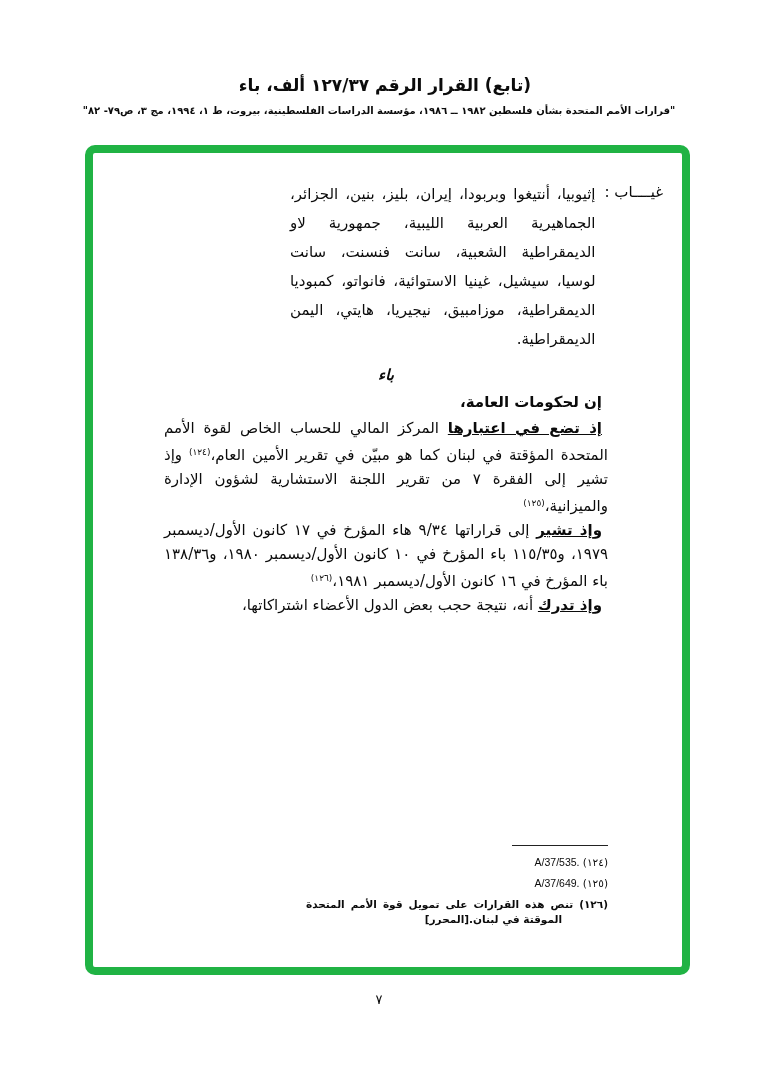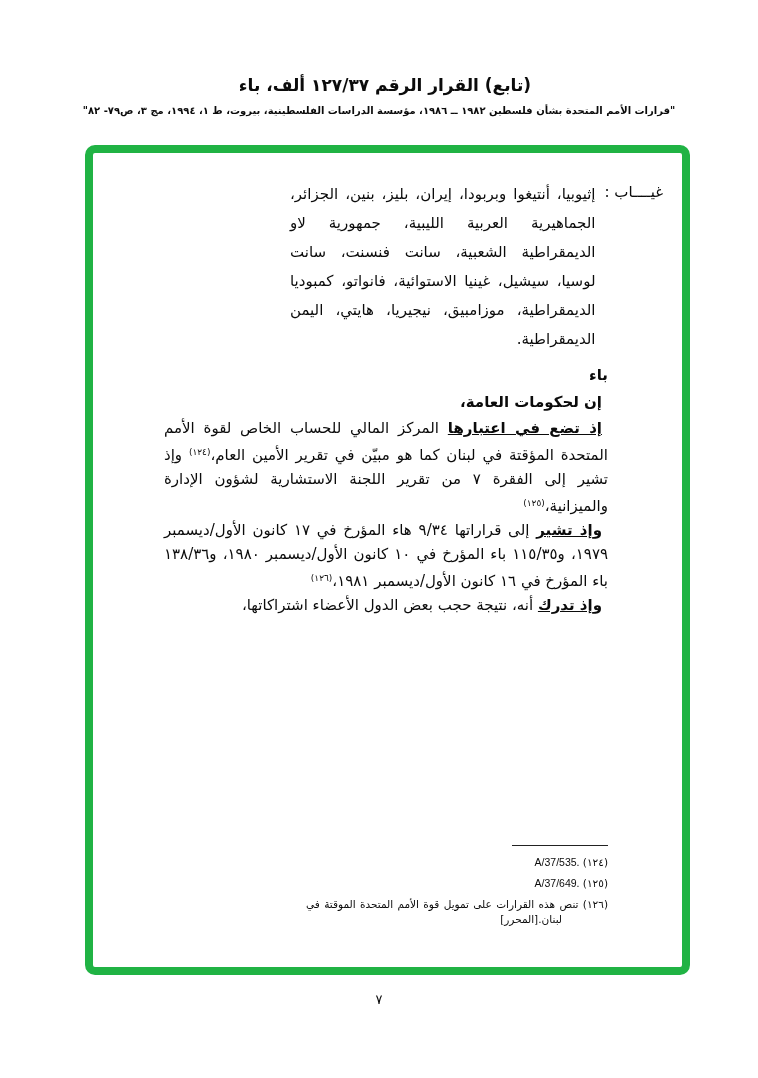--- a/index.html
+++ b/index.html
@@ -19,35 +19,35 @@
   }
   .content {
     direction:rtl; text-align:right;
     padding:27px 74px 0 71px;
     font-size:15px; line-height:24px;
   }
   .absent { display:flex; gap:9px; margin:0 -55px 0 126px; }
   .absent-head { flex:none; white-space:nowrap; }
   .absent-text { flex:1; text-align:justify; line-height:29px; }
 
-  .section-label { font-weight:bold; margin:9px 0 3px 0; }
+  .section-label { text-align:center; font-weight:bold; margin:9px 0 3px 0;font-style:italic; }
   .opening { font-weight:bold; text-indent:6px; margin-bottom:2px; }
 
   .para { text-align:justify; text-indent:6px; line-height:24px; }
   .run-lead { font-weight:bold;text-decoration:underline; }
   .run-sup  { font-size:9px; vertical-align:5px; }
 
   .footnotes {
     position:absolute; right:74px; bottom:34px; width:302px;
     direction:rtl; text-align:right;
     font-size:10.5px; line-height:15px;
   }
   .fn-divider { width:96px; border-top:1px solid #222; margin-bottom:9px; }
   .footnote { margin-bottom:6px; }
-  .footnote.hanging { padding-right:46px; text-indent:-46px; text-align:justify; }
+  .footnote.hanging { padding-right:46px; text-indent:-46px; text-align:justify;font-weight:bold; }
   .fn-marker { white-space:nowrap; }
   .fn-text { font-family:Liberation Sans, sans-serif;text-align:center; }
   .footnote.hanging .fn-text { font-family:"DejaVu Sans",sans-serif; }
 
   .page-number {
     position:absolute; left:0; right:0; top:992px;
     text-align:center; font-size:13px;
   }
 </style>
 </head>

